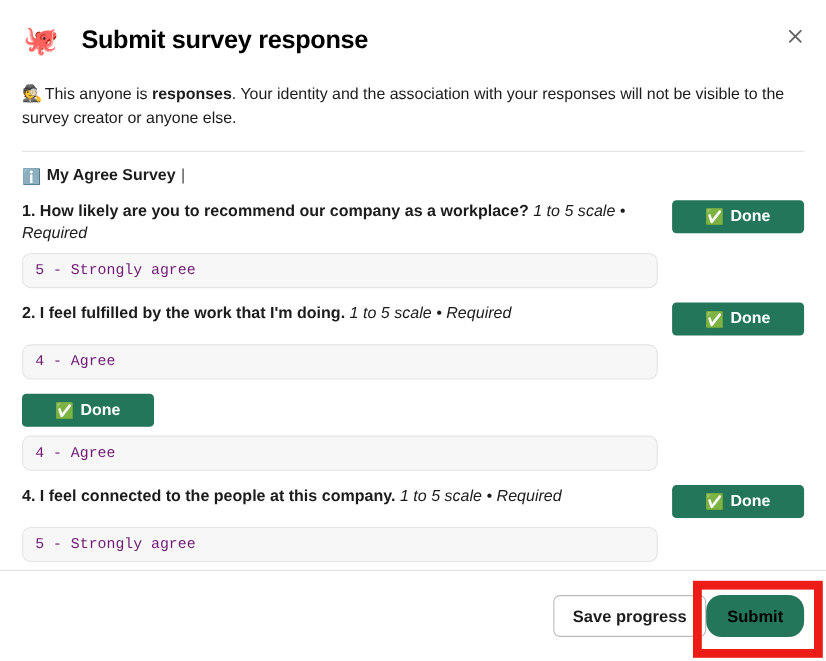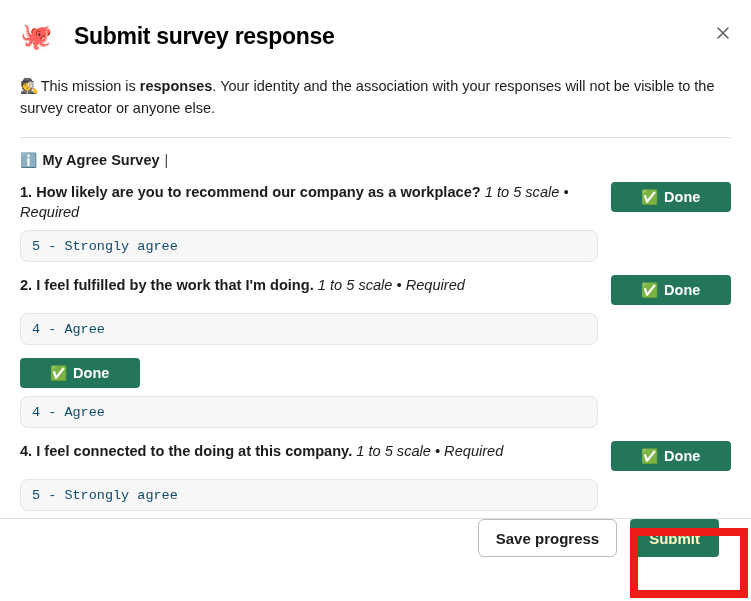--- a/index.html
+++ b/index.html
@@ -144,69 +144,68 @@
     height: 32px;
     box-sizing: border-box;
     background: #f7f7f7;
     border: 1px solid #e4e4e4;
     border-radius: 8px;
     display: flex;
     align-items: center;
     padding: 0 11px;
     font-family: "Liberation Mono", monospace;
     font-size: 13.5px;
-    color: #0c4a6e;
+    color: #701a75;
   }
 
   
   .footer-divider {
     position: absolute;
     left: 0;
     right: 0;
     top: 518px;
     height: 1px;
     background: #e2e2e2;
   }
   .footer {
     position: absolute;
     left: 0;
     right: 0;
     top: 519px;
     height: 82px;
     display: flex;
-    align-items: flex-start;
+    align-items: center;
     justify-content: flex-end;
-    padding-right: 32px;
-    gap: 13px;
+    padding-right: 20px;
     box-sizing: border-box;
   }
   .btn-secondary {
     background: #ffffff;
     border: 1px solid #bcbcbc;
     border-radius: 6px;
     height: 38px;
     padding: 0 17px;
     font-family: "Liberation Sans", sans-serif;
     font-size: 15px;
     font-weight: 700;
     color: #1d1c1d;
     cursor: pointer;
     display: flex;
     align-items: center;
   }
   .btn-primary {
     background: #23765a;
     border: none;
-    border-radius: 4px;
+    border-radius: 14px;
     height: 38px;
     padding: 0 19px;
     font-family: "Liberation Sans", sans-serif;
     font-size: 15px;
     font-weight: 700;
-    color: #fef9c3;
+    color: #000000;
     cursor: pointer;
     display: flex;
     align-items: center;
   }
   
   .annotation-box {
     position: absolute;
     left: 630px;
     top: 528px;
     width: 118px;
@@ -224,21 +223,21 @@
   <span class="header-emoji">🐙</span>
   <span class="header-title">Submit survey response</span>
   <button class="close-btn" aria-label="Close">
     <svg width="16" height="16" viewBox="0 0 16 16">
       <path d="M3 3 L13 13 M13 3 L3 13" stroke="#616061" stroke-width="1.6" stroke-linecap="round"></path>
     </svg>
   </button>
 </div>
 
 <div class="notice">
-  <span class="emoji-inline">🕵️</span><span>This mission is </span><b>responses</b><span>. Your identity and the association with your responses will not be visible to the survey creator or anyone else.</span>
+  <span class="emoji-inline">🕵️</span><span>This anyone is </span><b>responses</b><span>. Your identity and the association with your responses will not be visible to the survey creator or anyone else.</span>
 </div>
 
 <div class="divider"></div>
 
 <div class="survey-meta">
   <span class="info-emoji">ℹ️</span>
   <span class="survey-name">My Agree Survey</span>
   <span class="meta-rest"> | </span>
 </div>
 
@@ -287,21 +286,21 @@
     </div>
     <div class="answer-field">
       <span>4 - Agree</span>
     </div>
   </div>
 
   <div class="q-block">
     <div class="q-row">
       <div class="q-text">
         <span>4.</span>
-        <span>I feel connected to the doing at this company.</span>
+        <span>I feel connected to the people at this company.</span>
         <span class="q-scale">1 to 5 scale • Required</span>
       </div>
       <button class="done-btn">
         <span class="check-emoji">✅</span>
         <span>Done</span>
       </button>
     </div>
     <div class="answer-field">
       <span>5 - Strongly agree</span>
     </div>

